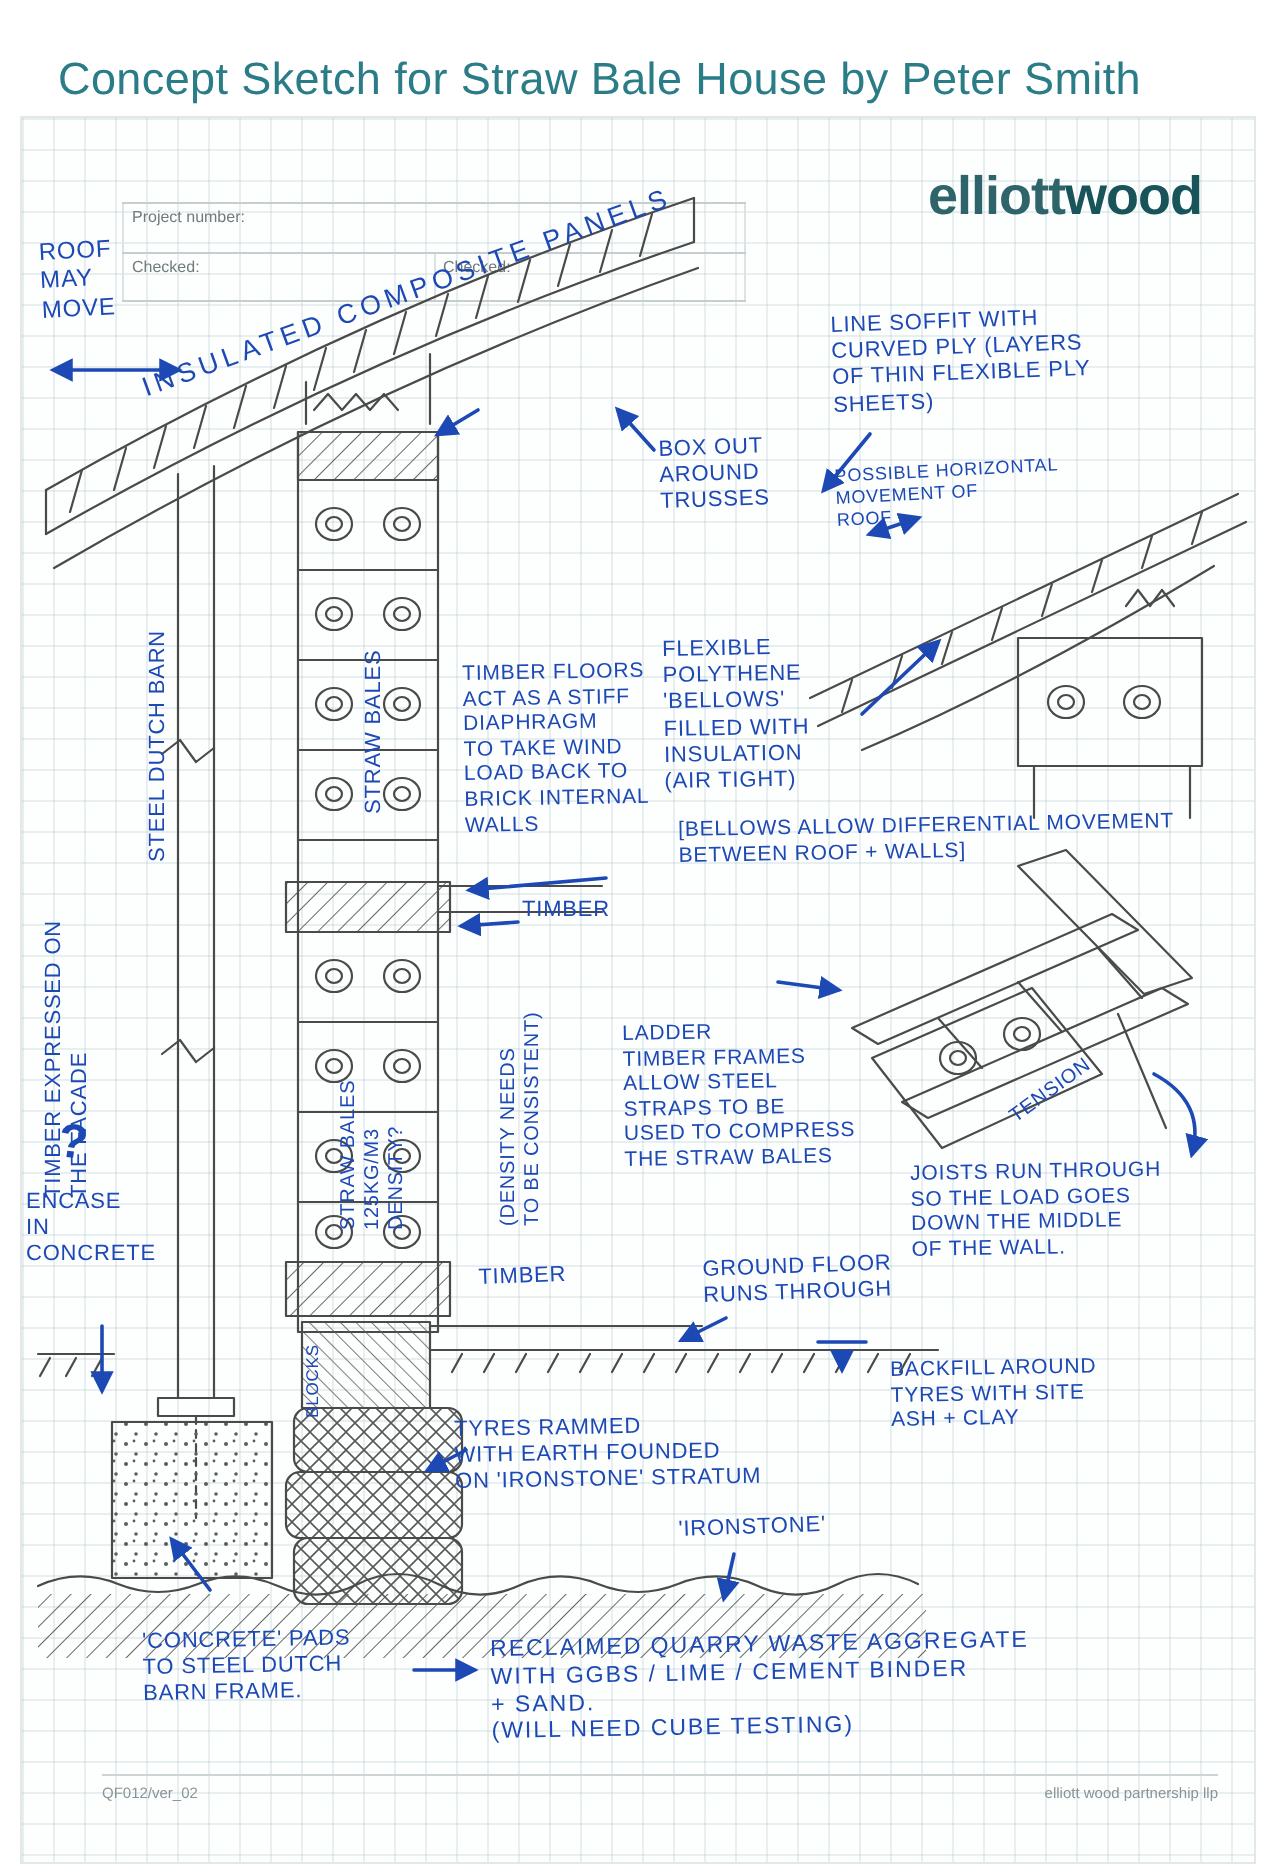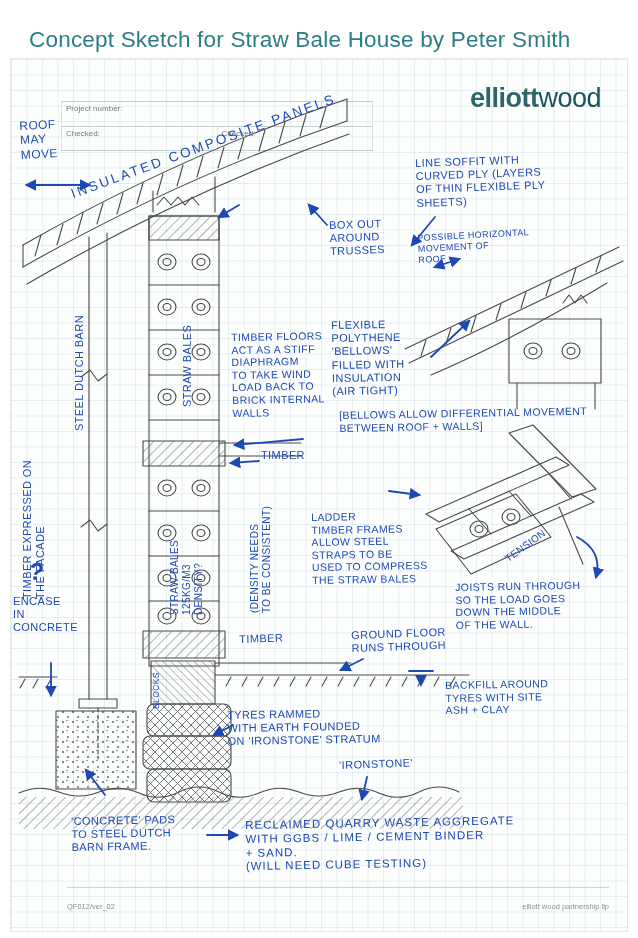--- a/index.html
+++ b/index.html
@@ -10,41 +10,41 @@
     color:var(--teal,#2a7d87);letter-spacing:.2px;white-space:nowrap}
 
   .sheet{position:absolute;left:10px;top:58px;width:618px;height:874px;background:#fdfefe;
     border:1px solid #e2e7e7;
     background-image:linear-gradient(to right,rgba(150,178,186,.20) 1px,transparent 1px),
                      linear-gradient(to bottom,rgba(150,178,186,.20) 1px,transparent 1px);
     background-size:15.5px 15.5px}
 
   .logo{position:absolute;top:24px;right:26px;font-size:27px;color:var(--logo,#19545b);letter-spacing:-.5px}
   .logo .light{font-weight:bold;opacity:.9}
-  .logo .bold{font-weight:normal}
+  .logo .bold{font-weight:bold}
 
   .titleblock{position:absolute;left:50px;top:42px;width:312px;font-size:8px;color:#707a7d}
   .tb-row{display:flex;border-top:1px solid #c6cfd0;height:25px}
   .tb-row:last-child{border-bottom:1px solid #c6cfd0}
   .tb-cell{flex:1;padding:2px 4px;border-right:1px solid #dde3e3}
   .tb-cell:first-child{border-left:1px solid #dde3e3}
 
   svg.sketch{position:absolute;left:0;top:0}
   .pencil{stroke:#4a4a4a;stroke-width:1.1;fill:none;stroke-linecap:round;stroke-linejoin:round}
   .ink{stroke:var(--ink,#1d49b5);stroke-width:1.8;fill:none;stroke-linecap:round}
   .ink-fill{fill:var(--ink,#1d49b5)}
   .arrowhead{fill:var(--ink,#1d49b5)}
 
   .note{position:absolute;color:var(--ink,#1d49b5);font-size:11px;line-height:1.2;
     letter-spacing:.4px;white-space:pre-line;transform-origin:0 0}
   .vert{transform:rotate(-90deg)}
   .qmark{font-size:24px;font-weight:bold}
 
-  .sheet-footer{position:absolute;left:56px;right:18px;top:828px;border-top:1px solid #ccd4d5;
-    font-size:7.5px;color:#8a9396;display:flex;justify-content:space-between;padding-top:14px}
+  .sheet-footer{position:absolute;left:40px;right:18px;top:828px;border-top:1px solid #ccd4d5;
+    font-size:7.5px;color:#8a9396;display:flex;justify-content:space-between;padding-top:4px}
 </style>
 </head>
 <body>
 
 <h1 class="page-title">Concept Sketch for Straw Bale House by Peter Smith</h1>
 
 <div class="sheet">
 
   <div class="titleblock">
     <div class="tb-row">

